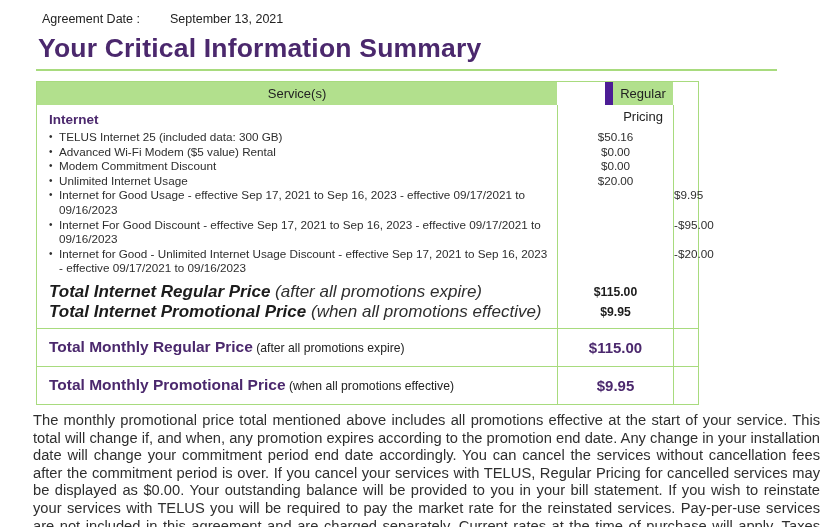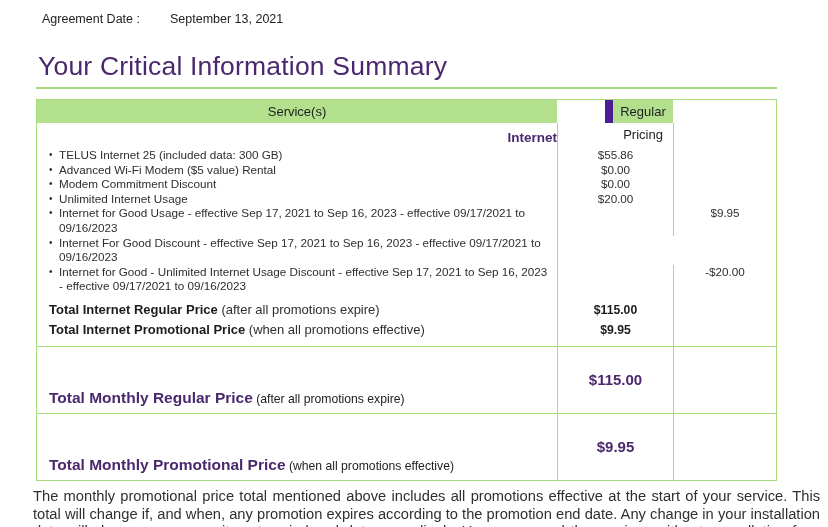--- a/index.html
+++ b/index.html
@@ -10,56 +10,55 @@
     color: #2e2e2e;
     overflow: hidden;
   }
   .agreement {
     margin: 12px 0 0 42px;
     font-size: 12.5px;
     color: #222;
   }
   .agreement .lbl { display: inline-block; width: 128px; }
   .page-title {
-    margin: 25px 0 0 38px;
+    margin: 7px 0 0 38px;
     font-size: 26.5px;
-    font-weight: 400;
+    font-weight: 700;
     color: #4B286D;
     letter-spacing: 0.2px;
   }
   .title-rule {
     margin: 5px 0 0 36px;
     width: 741px;
     border: none;
     border-top: 2px solid #A8DB7E;
     height: 0;
   }
   
   .cis-table {
     margin: 10px 0 0 36px;
-    width: 741px;
+    width: 663px;
     border: 1px solid #A8DB7E;
   }
   .trow { display: grid; grid-template-columns: 520px 116px 1fr; }
   .thead .cell {
     background: #B2E08D;
     height: 23px;
     line-height: 23px;
     text-align: center;
     font-size: 13px;
     color: #222;
   }
   .thead .cell + .cell { border-left: 8px solid #4c1d95; margin-left: 48px; }
   .body-cell { border-left: 1px solid #A8DB7E; }
   .section-label {
     padding: 7px 0 3px 12px;
     font-size: 13.5px;
     font-weight: bold;
     color: #4B286D;
-    text-align: right;
   }
   .item-label {
     display: flex;
     padding-left: 12px;
     padding-right: 6px;
     font-size: 11.7px;
     line-height: 14.6px;
   }
   .item-label .bullet {
     width: 10px;
@@ -68,39 +67,39 @@
   }
   .item-label .txt { flex: 1; }
   .price-cell {
     text-align: center;
     font-size: 11.7px;
     line-height: 14.6px;
   }
   .pad-row { height: 6px; }
   .subtotal-label {
     padding: 2px 0 2px 12px;
-    font-size: 13px;
+    font-size: 17px;
     line-height: 16.5px;
+    font-style: italic;
   }
   .subtotal-label b { font-weight: bold; color: #1c1c1c; }
   .subtotal-value {
     text-align: center;
     font-size: 12.2px;
     line-height: 20px;
     font-weight: bold;
     color: #1c1c1c;
   }
   .pad-row2 { height: 5px; }
   .total-row { border-top: 1px solid #A8DB7E; }
   .total-label {
     padding: 4px 0 4px 12px;
     font-size: 12.2px;
-    line-height: 19px;
+    line-height: 27px;
     color: #222;
-    margin-top: 37px;
   }
   .total-label .big {
     font-size: 15.5px;
     font-weight: bold;
     color: #4B286D;
   }
   .total-value {
     text-align: center;
     font-size: 15px;
     font-weight: bold;
@@ -139,21 +138,21 @@
     <div class="section-label">Internet</div>
     <div class="body-cell"></div>
     <div class="body-cell"></div>
   </div>
 
   <div class="trow">
     <div class="item-label">
         <span class="bullet">•</span>
         <span class="txt">TELUS Internet 25 (included data: 300 GB)</span>
       </div>
-    <div class="body-cell price-cell">$55.86</div>
+    <div class="body-cell price-cell">$50.16</div>
     <div class="body-cell price-cell"></div>
   </div>
   <div class="trow">
     <div class="item-label">
         <span class="bullet">•</span>
         <span class="txt">Advanced Wi-Fi Modem ($5 value) Rental</span>
       </div>
     <div class="body-cell price-cell">$0.00</div>
     <div class="body-cell price-cell"></div>
   </div>
@@ -180,20 +179,21 @@
       </div>
     <div class="body-cell price-cell"></div>
     <div class="body-cell price-cell">$9.95</div>
   </div>
   <div class="trow">
     <div class="item-label">
         <span class="bullet">•</span>
         <span class="txt">Internet For Good Discount - effective Sep 17, 2021 to Sep 16, 2023 - effective 09/17/2021 to 09/16/2023</span>
       </div>
     <div class="body-cell price-cell"></div>
+    <div class="body-cell price-cell">-$95.00</div>
   </div>
   <div class="trow">
     <div class="item-label">
         <span class="bullet">•</span>
         <span class="txt">Internet for Good - Unlimited Internet Usage Discount - effective Sep 17, 2021 to Sep 16, 2023 - effective 09/17/2021 to 09/16/2023</span>
       </div>
     <div class="body-cell price-cell"></div>
     <div class="body-cell price-cell">-$20.00</div>
   </div>
 

